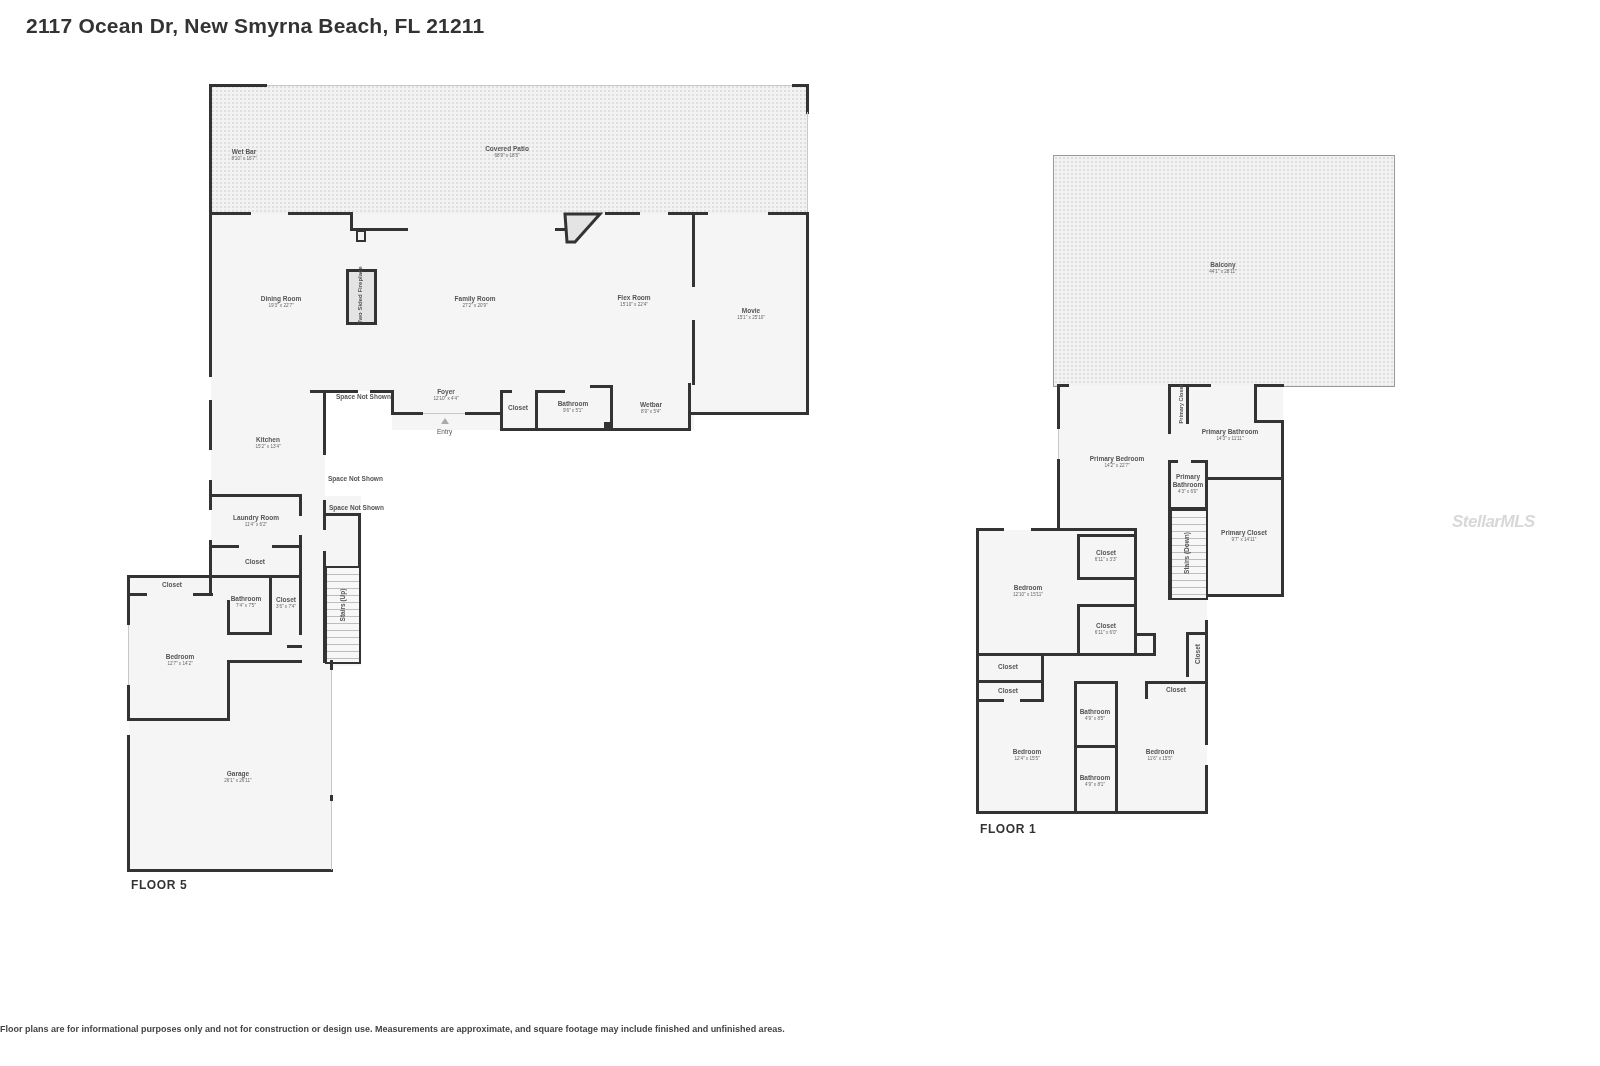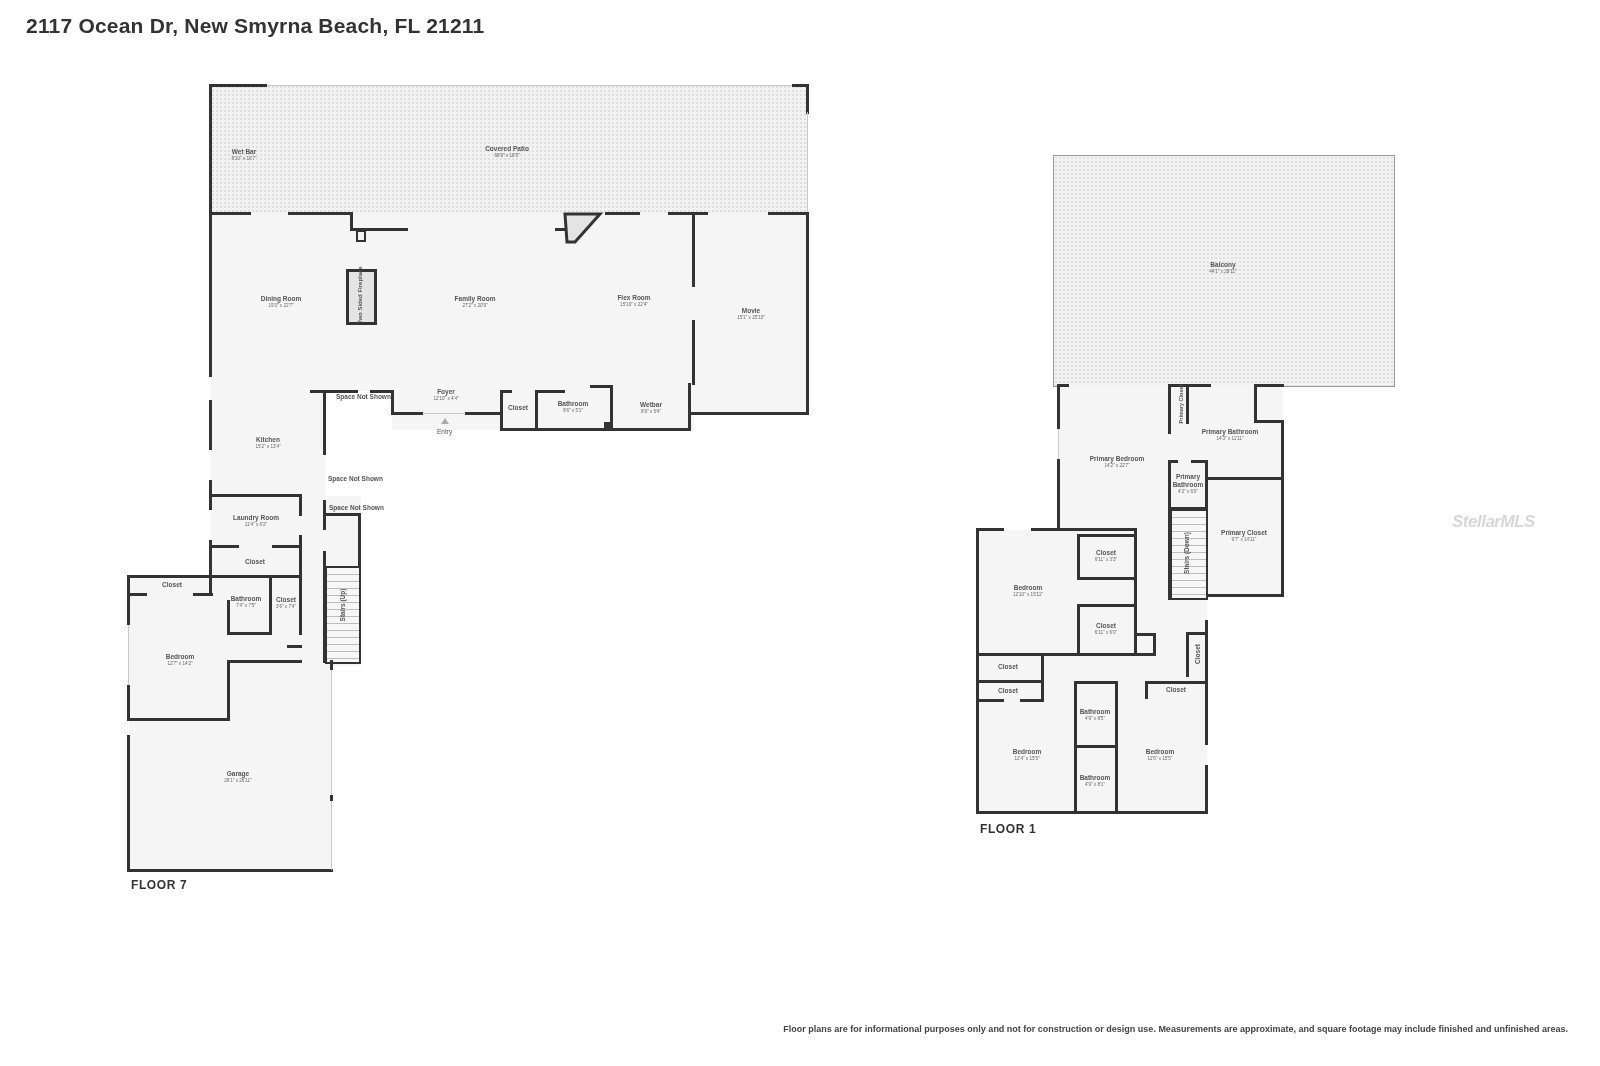--- a/index.html
+++ b/index.html
@@ -1,19 +1,19 @@
 <!DOCTYPE html>
 <html><head>
 <meta charset="utf-8">
 <style>
   html,body{margin:0;padding:0;}
   body{width:1600px;height:1066px;background:#ffffff;position:relative;overflow:hidden;font-family:"Liberation Sans","DejaVu Sans",sans-serif;color:#333;}
   .title{position:absolute;left:26px;top:14px;font-size:21px;font-weight:bold;color:#333;letter-spacing:0.2px;}
   .floor-label{position:absolute;font-size:12px;font-weight:bold;color:#333;letter-spacing:0.6px;}
-  .disclaimer{position:absolute;left:0;width:1568px;top:1024px;text-align:right;font-size:9px;font-weight:bold;color:#444;}
+  .disclaimer{position:absolute;left:0;width:1568px;top:1024px;text-align:left;font-size:9px;font-weight:bold;color:#444;}
   .watermark{position:absolute;left:1452px;top:512px;font-size:17px;color:#d8d8d8;font-weight:bold;letter-spacing:-0.5px;font-style:italic;}
   .area{position:absolute;background:#f5f5f5;}
   .patio{position:absolute;background-color:#f2f2f2;background-image:radial-gradient(#dedede 0.8px, transparent 1px);background-size:4px 4px;}
   .wall{position:absolute;background:#333;}
   .thin{position:absolute;background:#c8c8c8;}
   .room{position:absolute;transform:translate(-50%,-50%);text-align:center;white-space:nowrap;}
   .room .n{font-size:6.5px;color:#555;font-weight:bold;display:block;line-height:8px;}
   .room .d{font-size:4.6px;color:#666;display:block;line-height:6px;}
   .rot{transform:translate(-50%,-50%) rotate(-90deg);}
   .snl{position:absolute;font-size:6.5px;color:#555;font-weight:bold;white-space:nowrap;}
@@ -194,21 +194,21 @@
   <div class="room" style="left:238px;top:777px;">
       <span class="n">Garage</span>
       <span class="d">26'1" x 26'11"</span>
     </div>
 
   <div class="snl" style="left:336px;top:393px;">Space Not Shown</div>
   <div class="snl" style="left:328px;top:475px;">Space Not Shown</div>
   <div class="snl" style="left:329px;top:504px;">Space Not Shown</div>
   <div class="snl" style="left:437px;top:428px;font-weight:normal;">Entry</div>
 
-  <div class="floor-label" style="left:131px;top:878px;">FLOOR 7</div>
+  <div class="floor-label" style="left:131px;top:878px;">FLOOR 5</div>
 </div>
 
 <div>
   <div class="patio" style="left:1053px;top:155px;width:340px;height:230px;border:1px solid #999;"></div>
   <div class="area" style="left:1059px;top:385px;width:224px;height:212px;"></div>
   <div class="area" style="left:978px;top:530px;width:229px;height:283px;"></div>
 
   <div class="wall" style="left:1057px;top:384px;width:3px;height:45px;"></div>
   <div class="thin" style="left:1058px;top:429px;width:1px;height:30px;"></div>
   <div class="wall" style="left:1057px;top:459px;width:3px;height:72px;"></div>

